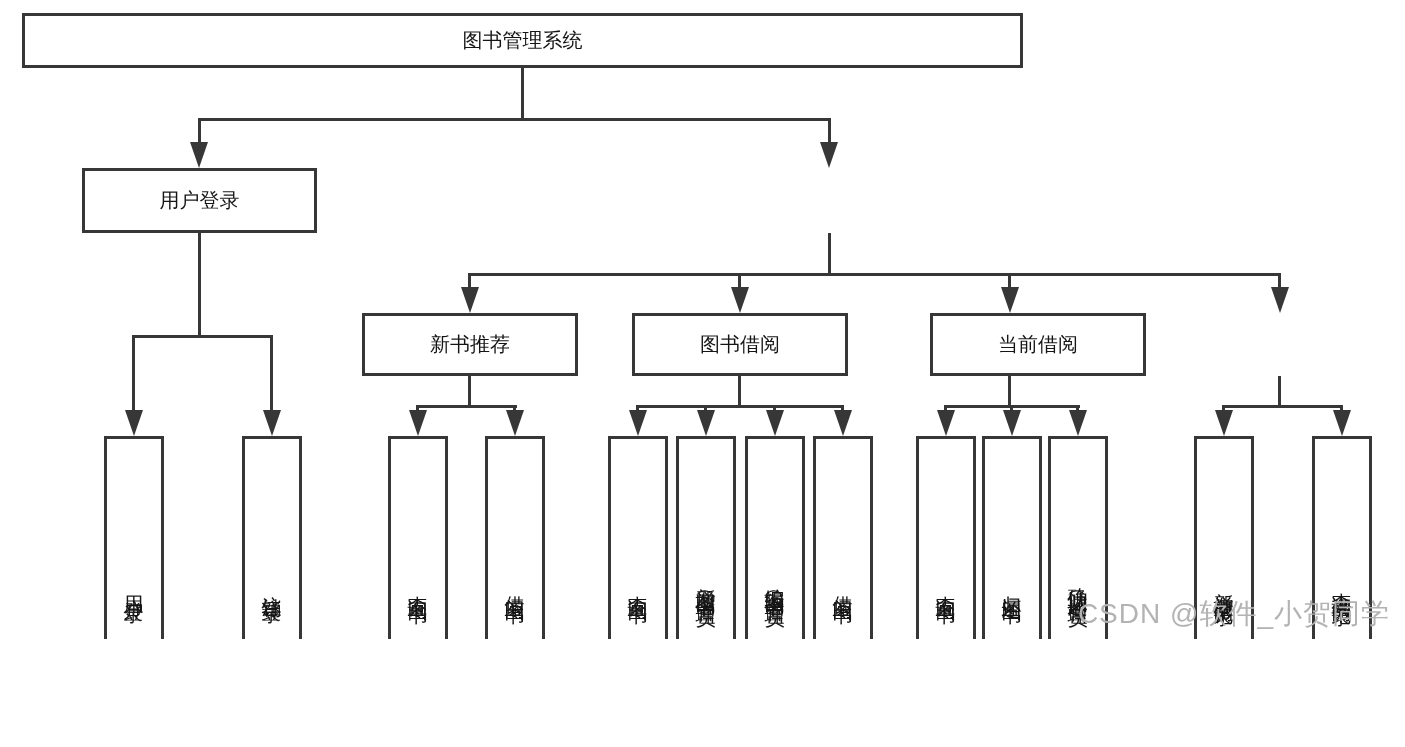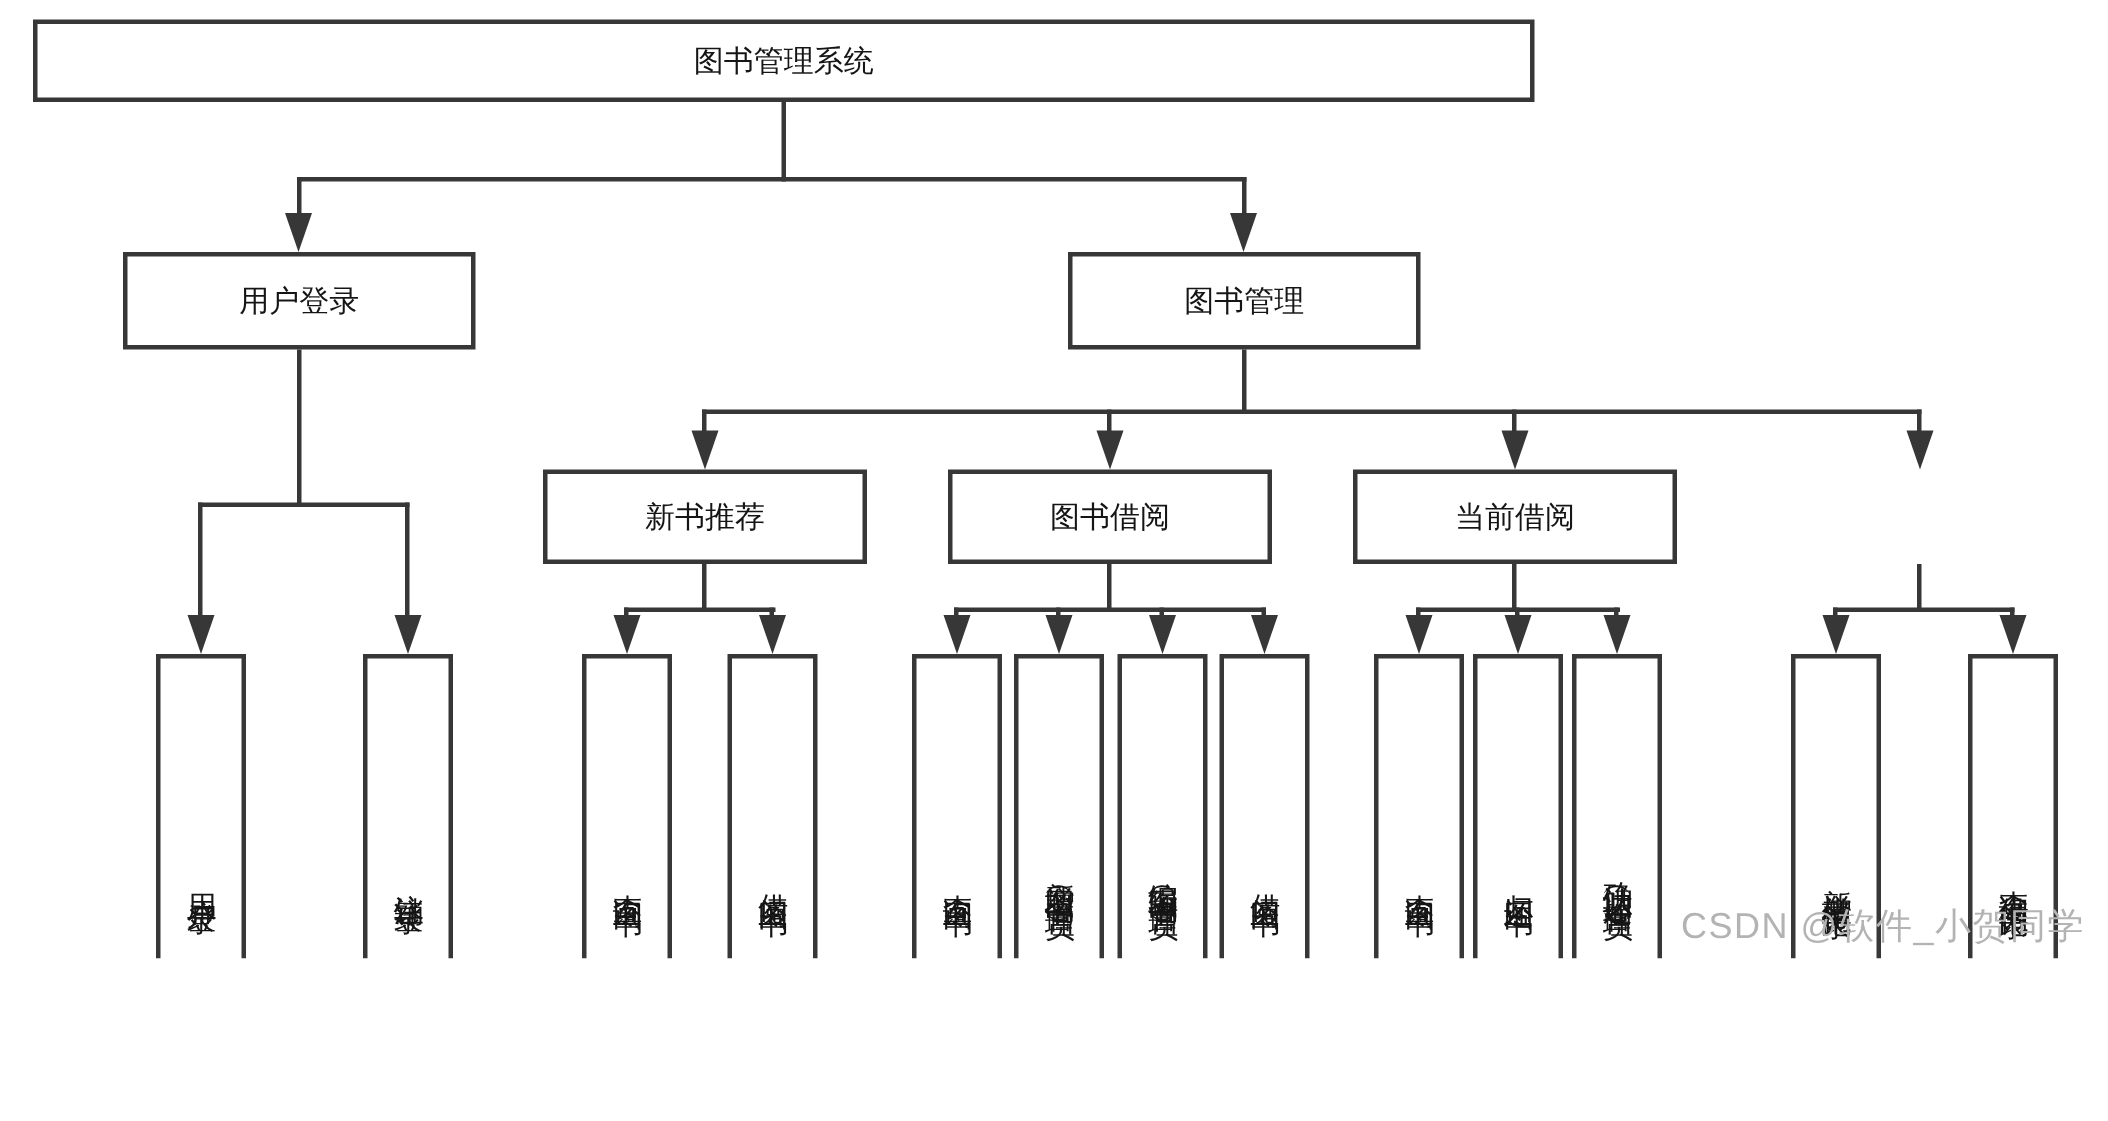--- a/index.html
+++ b/index.html
@@ -22,37 +22,36 @@
     writing-mode:vertical-rl;text-orientation:mixed;
     letter-spacing:3px;font-size:20px;line-height:1;
   }
   .hline,.vline{position:absolute;background:var(--line);}
   .arrow{
     position:absolute;width:0;height:0;
     border-left:9px solid transparent;border-right:9px solid transparent;
     border-top:26px solid var(--line);
   }
   #watermark{
-    position:absolute;right:15px;bottom:6px;font-size:24px;
+    position:absolute;right:15px;bottom:6px;font-size:28px;
     color:var(--watermark);letter-spacing:1px;z-index:10;white-space:nowrap;
   }
 </style>
 </head>
 <body>
 
 <div id="stage">
 
   <div class="box" style="left:22px;top:13px;width:1001px;height:55px">图书管理系统</div>
 
   <div class="box" style="left:82px;top:168px;width:235px;height:65px">用户登录</div>
-  <div class="box" style="left:712px;top:168px;width:235px;height:65px">图书管理</div>
 
   <div class="box" style="left:632px;top:313px;width:216px;height:63px">图书借阅</div>
   <div class="box" style="left:362px;top:313px;width:216px;height:63px">新书推荐</div>
-  <div class="box" style="left:902px;top:313px;width:216px;height:63px">当前借阅</div>
+  <div class="box" style="left:930px;top:313px;width:216px;height:63px">当前借阅</div>
 
   <div class="box v" style="left:104px;top:436px;width:60px;height:299px">用户登录</div>
   <div class="box v" style="left:242px;top:436px;width:60px;height:299px">注销登录</div>
 
   <div class="box v" style="left:388px;top:436px;width:60px;height:299px">查询图书</div>
   <div class="box v" style="left:485px;top:436px;width:60px;height:299px">借阅图书</div>
 
   <div class="box v" style="left:608px;top:436px;width:60px;height:299px">查询图书</div>
   <div class="box v" style="left:676px;top:436px;width:60px;height:299px">新增图书（管理员）</div>
   <div class="box v" style="left:745px;top:436px;width:60px;height:299px">编辑图书（管理员）</div>

